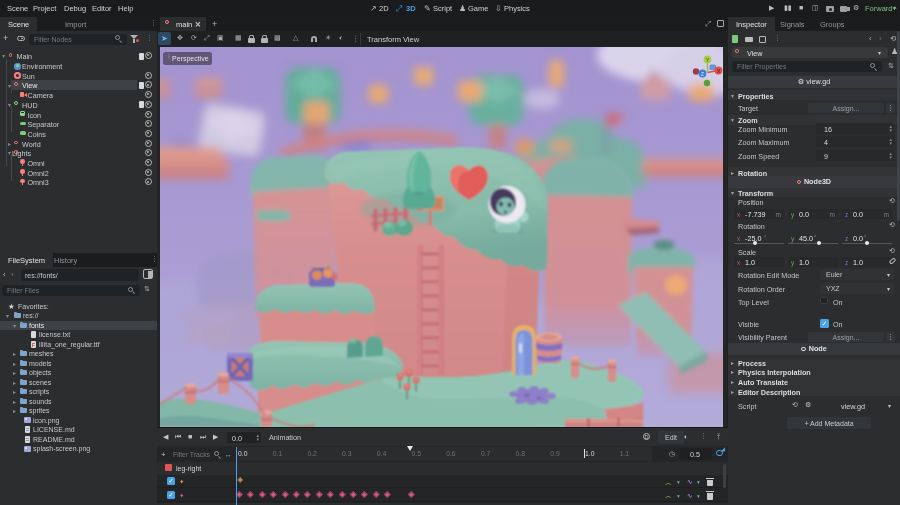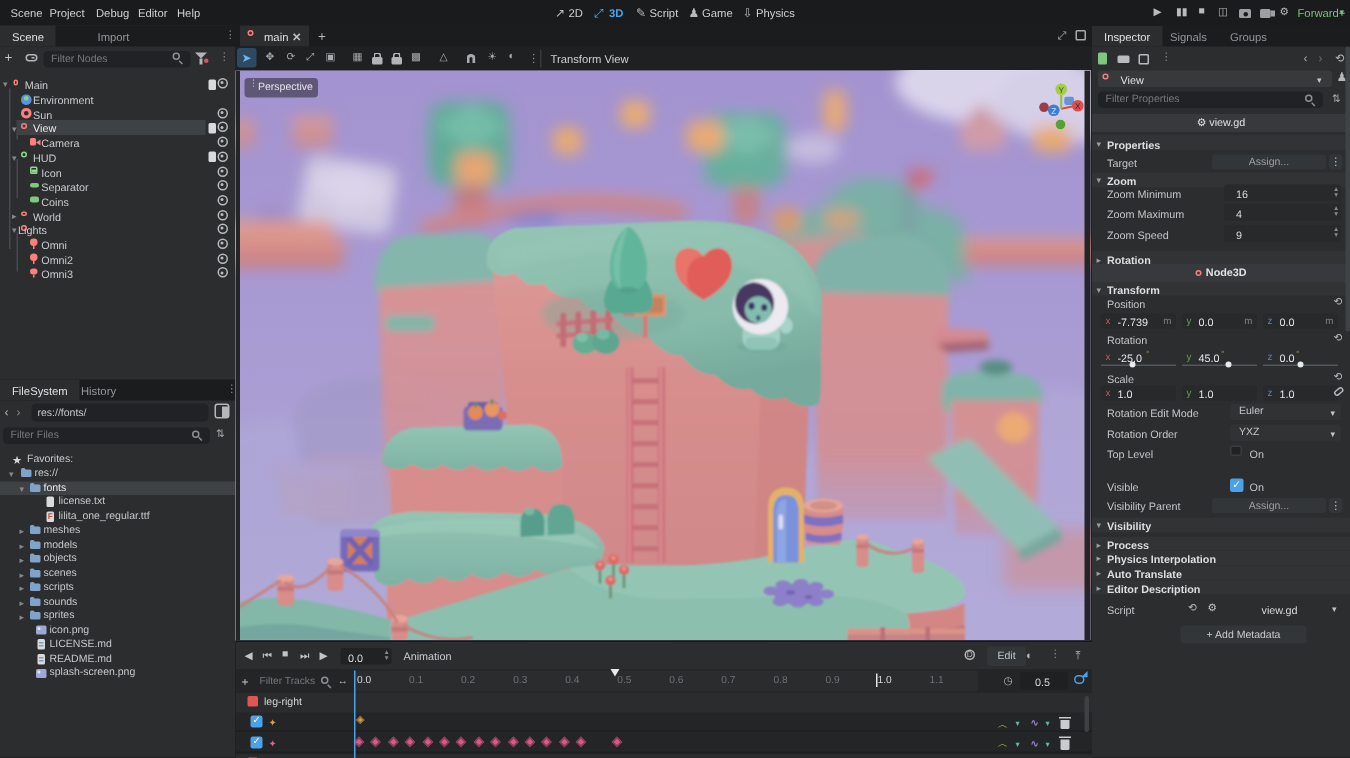--- a/index.html
+++ b/index.html
@@ -822,20 +822,21 @@
 <div class="sechead" style="top:289.5px;height:10px;margin-top:38px;">
       <span class="arr">▾</span>
       <span>Visibility</span>
     </div>
 <span class="ilabel" style="top:302.5px;">Visible</span>
 <span class="abs" style="left:92px;top:301.5px;width:9px;height:9px;background:#4ba2ea;border-radius:1.5px;color:#fff;font-size:7px;text-align:center;line-height:9px;">✓</span>
 <span class="ilabel" style="left:105px;top:302.5px;">On</span>
 <span class="ilabel" style="top:316px;">Visibility Parent</span>
 <div class="btn" style="left:80px;top:314.5px;width:76px;height:10.5px;padding-top:2px;color:#9da0a3;">Assign...</div>
 <div class="btn" style="left:158px;top:314.5px;width:9px;height:10.5px;padding-top:1px;">⋮</div>
+<div class="catbar" style="top:326px;height:12px;"><span><span style="display:inline-block;width:4.5px;height:4.5px;border:1.4px solid #dfe1e3;border-radius:50%;margin-right:3px;"></span>Node</span></div>
 <div class="sechead" style="top:340.5px;height:9.7px;">
       <span class="arr" style="top:1px;">▸</span>
       <span style="top:1px;">Process</span>
     </div>
 <div class="sechead" style="top:350.2px;height:9.7px;">
       <span class="arr" style="top:1px;">▸</span>
       <span style="top:1px;">Physics Interpolation</span>
     </div>
 <div class="sechead" style="top:359.9px;height:9.7px;">
       <span class="arr" style="top:1px;">▸</span>

